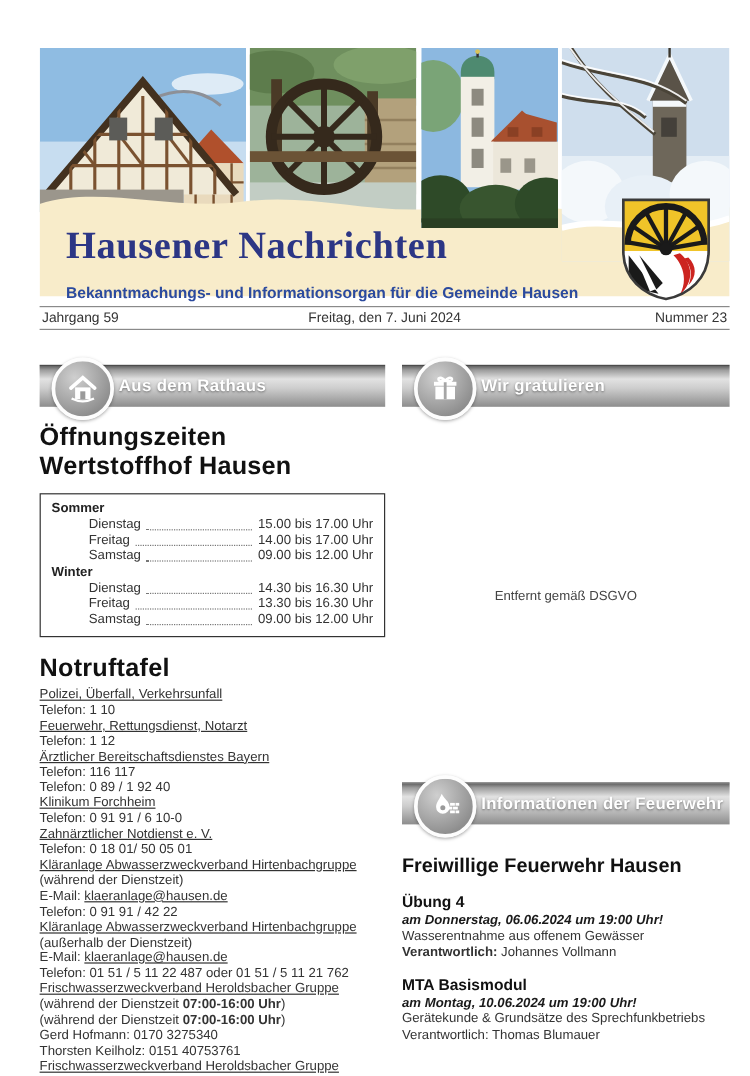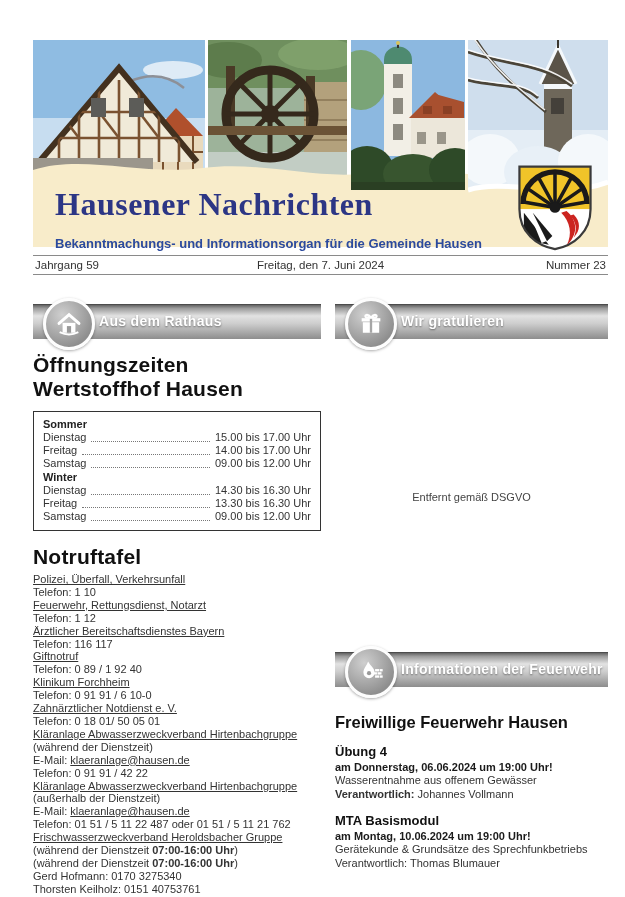--- a/index.html
+++ b/index.html
@@ -44,33 +44,33 @@
   .badge{position:absolute;left:10px;top:-7px;width:46px;height:46px;border-radius:50%;
        background:radial-gradient(circle at 35% 30%,#cfcfcf,#8e8e8e 75%);
        border:3px solid #fdfdfd;box-shadow:0 1px 3px rgba(0,0,0,.35);
        display:flex;align-items:center;justify-content:center;}
   .badge svg{width:28px;height:28px;display:block;}
 
   
   .h-doc{font-size:21px;font-weight:bold;color:#111;margin:14px 0 0;letter-spacing:.2px;}
   .oh-table{margin-top:10px;border:1.5px solid #333;padding:5px 9px 7px;font-size:11px;color:#333;}
   .oh-group{font-weight:bold;color:#222;line-height:13px;margin-top:1px;}
-  .oh-row{display:flex;align-items:center;line-height:13px;}
+  .oh-row{display:flex;align-items:center;line-height:13px;margin-left:31px;}
   .oh-day{flex:none;}
   .oh-leader{flex:1;border-bottom:1px dotted #777;margin:0 5px 2px 5px;height:9px;}
   .oh-time{flex:none;}
   .nt-list{margin-top:4px;font-size:11px;line-height:12.9px;color:#333;}
   .u{text-decoration:underline;}
   .b{font-weight:bold;}
   .dsgvo{margin-top:152px;text-align:center;font-size:11px;color:#444;}
   .bar-2{margin-top:149px;}
   .fw-head{margin-top:26px;font-size:16.5px;font-weight:bold;color:#111;}
   .fw-item{margin-top:13px;font-size:11px;line-height:13.5px;color:#333;}
   .fw-title{font-size:13px;font-weight:bold;color:#111;margin-bottom:2px;}
-  .fw-when{font-weight:bold;color:#1a1a1a;}
+  .fw-when{font-weight:bold;color:#1a1a1a;font-style:italic;}
 </style>
 </head>
 <body>
 
 <div class="page">
   <div class="content">
 
     <div class="header">
 
       <div class="photo ph1">
@@ -292,21 +292,20 @@
 
         <div class="h-doc">Notruftafel</div>
 
         <div class="nt-list">
             <div class="nt-line"><span class="u ">Polizei, Überfall, Verkehrsunfall</span></div>
             <div class="nt-line"><span>Telefon: 1 10</span></div>
             <div class="nt-line"><span class="u ">Feuerwehr, Rettungsdienst, Notarzt</span></div>
             <div class="nt-line"><span>Telefon: 1 12</span></div>
             <div class="nt-line"><span class="u ">Ärztlicher Bereitschaftsdienstes Bayern</span></div>
             <div class="nt-line"><span>Telefon: 116 117</span></div>
-            <div class="nt-line"><span class="u ">Giftnotruf</span></div>
             <div class="nt-line"><span>Telefon: 0 89 / 1 92 40</span></div>
             <div class="nt-line"><span class="u ">Klinikum Forchheim</span></div>
             <div class="nt-line"><span>Telefon: 0 91 91 / 6 10-0</span></div>
             <div class="nt-line"><span class="u ">Zahnärztlicher Notdienst e. V.</span></div>
             <div class="nt-line"><span>Telefon: 0 18 01/ 50 05 01</span></div>
             <div class="nt-line"><span class="u ">Kläranlage Abwasserzweckverband Hirtenbachgruppe</span></div>
             <div class="nt-line"><span>(während der Dienstzeit)</span></div>
             <div class="nt-line"><span>E-Mail: </span><span class="u ">klaeranlage@hausen.de</span></div>
             <div class="nt-line"><span>Telefon: 0 91 91 / 42 22</span></div>
             <div class="nt-line"><span class="u ">Kläranlage Abwasserzweckverband Hirtenbachgruppe</span></div>

